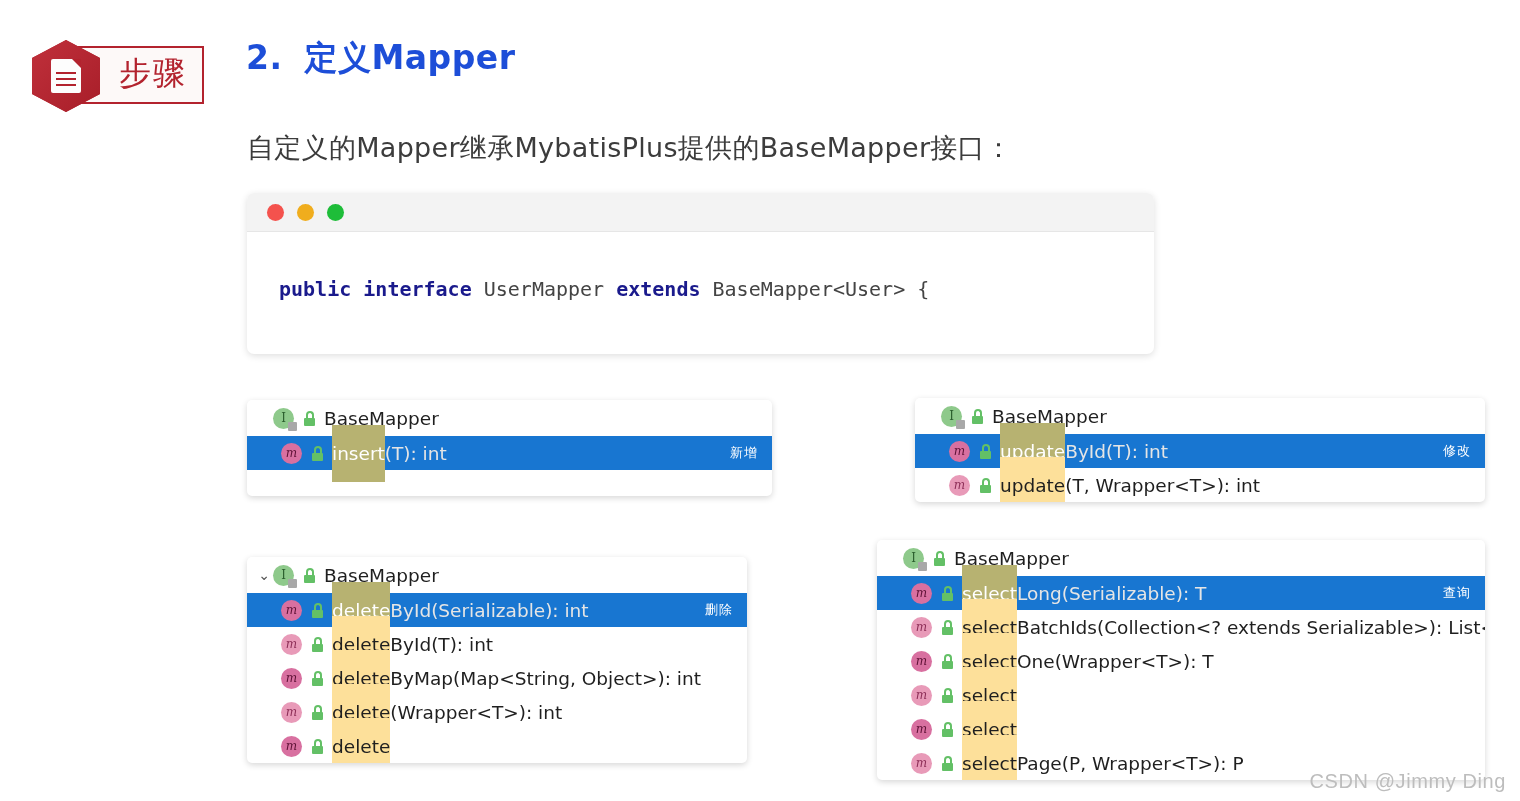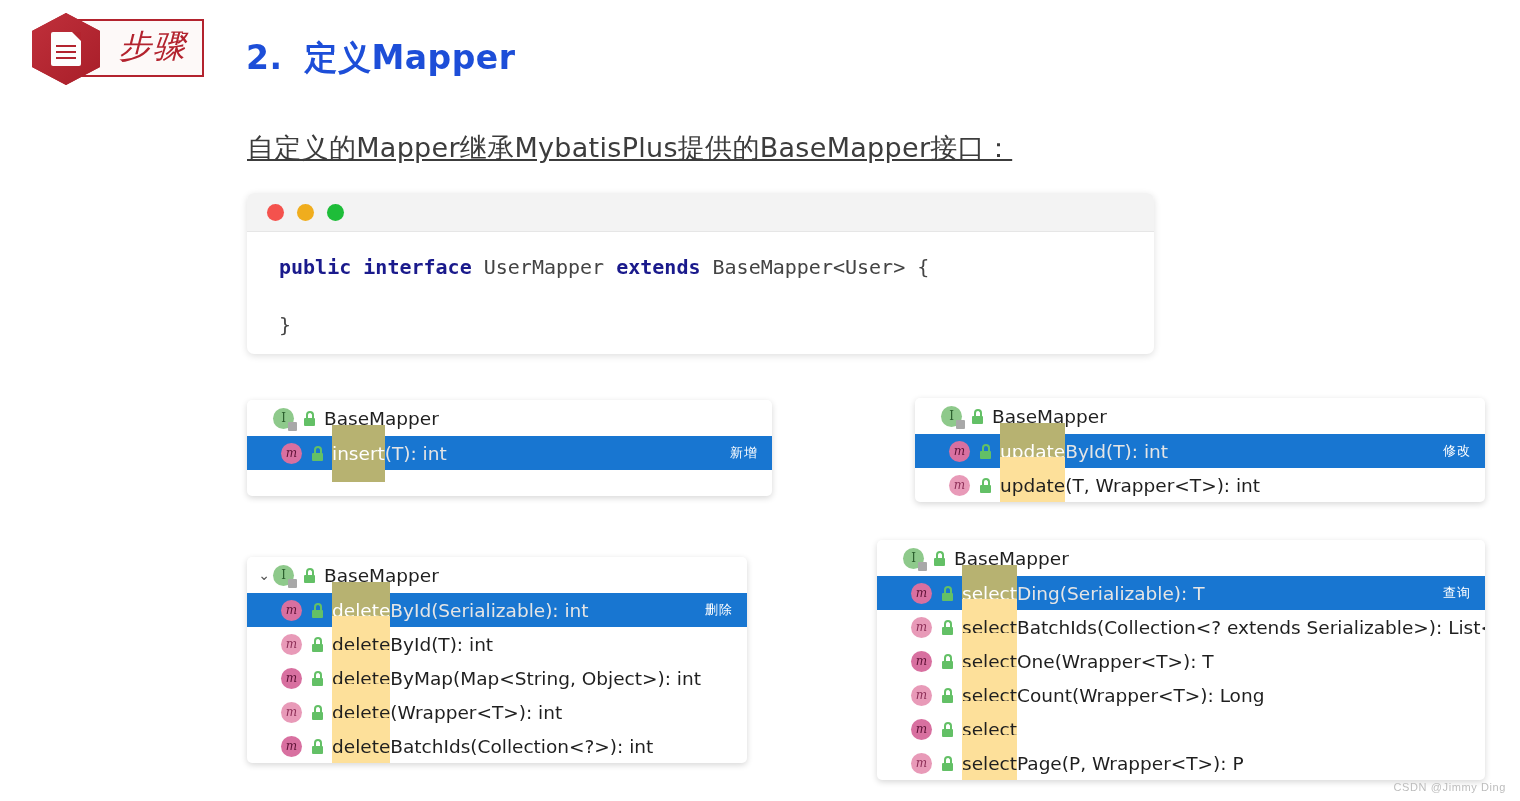--- a/index.html
+++ b/index.html
@@ -13,24 +13,23 @@
     position: relative;
     font-family: "Liberation Sans", "DejaVu Sans", sans-serif;
     overflow: hidden;
     color: #333;
   }
 
   
   .header-badge {
     position: absolute;
     left: 32px;
-    top: 13px;
+    top: 40px;
     width: 174px;
     height: 72px;
-    font-style: italic;
   }
   .badge-box {
     position: absolute;
     left: 42px;
     top: 6px;
     width: 130px;
     height: 58px;
     border: 2px solid #b3232e;
     background: #fdf9f8;
     box-sizing: border-box;
@@ -104,21 +103,20 @@
   
   .intro-text {
     position: absolute;
     left: 247px;
     top: 130px;
     font-size: 27px;
     color: #3c3c3c;
     letter-spacing: 0.3px;
     white-space: nowrap;
     font-family: "DejaVu Sans", sans-serif;
-    text-decoration: underline;
   }
 
   
   .code-window {
     position: absolute;
     left: 247px;
     top: 193px;
     width: 907px;
     height: 161px;
     background: #ffffff;
@@ -139,21 +137,21 @@
   .dot-red    { background: #f4524d; }
   .dot-yellow { background: #f0ad1d; }
   .dot-green  { background: #1ebd39; }
   .code-body {
     padding: 24px 32px 0 32px;
     font-family: "DejaVu Sans Mono", "Liberation Mono", monospace;
     font-size: 20px;
     color: #444;
     line-height: 1.1;
   }
-  .code-line { white-space: pre; height: 31px; }
+  .code-line { white-space: pre; height: 31px; margin-top: 22px; }
   .code-line.spacer { height: 27px; }
   .kw { color: #1a1a8c; font-weight: bold; }
 
   
   .ide-panel {
     position: absolute;
     background: #ffffff;
     border-radius: 5px;
     box-shadow: 0 2px 6px rgba(0,0,0,0.16);
     overflow: hidden;
@@ -253,21 +251,21 @@
     font-size: 13px;
     color: #ffffff;
     letter-spacing: 1px;
   }
 
   
   .watermark {
     position: absolute;
     right: 14px;
     bottom: 8px;
-    font-size: 11px;
+    font-size: 20px;
     color: #bdbdbd;
     letter-spacing: 0.6px;
     font-family: "Liberation Sans", sans-serif;
   }
 </style>
 </head>
 <body>
 
 <div class="header-badge">
   <div class="badge-box"></div>
@@ -374,36 +372,35 @@
       <span class="ic-method">m</span>
       <span class="ic-lock"></span>
       <span class="mname hl-amber">delete</span>
       <span class="">(Wrapper&lt;T&gt;): int</span>
     </div>
     <div class="ide-row">
       <span class="indent"></span>
       <span class="ic-method m-strong">m</span>
       <span class="ic-lock"></span>
       <span class="mname hl-amber">delete</span>
-      <span class="">BatchIds(Collection&lt;?&gt;): int</span>
     </div>
   </div>
 <div class="ide-panel panel-select">
     <div class="ide-row header-row">
       <span class="chevron"></span>
       <span class="ic-iface">I</span>
       <span class="ic-lock"></span>
       <span>BaseMapper</span>
     </div>
     <div class="ide-row selected">
       <span class="indent"></span>
       <span class="ic-method m-strong">m</span>
       <span class="ic-lock"></span>
       <span class="mname hl-olive">select</span>
-      <span class="rest-dim">Ding(Serializable): T</span>
+      <span class="rest-dim">Long(Serializable): T</span>
       <span class="cn-tag">查询</span>
     </div>
     <div class="ide-row">
       <span class="indent"></span>
       <span class="ic-method">m</span>
       <span class="ic-lock"></span>
       <span class="mname hl-amber">select</span>
       <span class="">BatchIds(Collection&lt;? extends Serializable&gt;): List&lt;T&gt;</span>
     </div>
     <div class="ide-row">
@@ -411,21 +408,20 @@
       <span class="ic-method m-strong">m</span>
       <span class="ic-lock"></span>
       <span class="mname hl-amber">select</span>
       <span class="">One(Wrapper&lt;T&gt;): T</span>
     </div>
     <div class="ide-row">
       <span class="indent"></span>
       <span class="ic-method">m</span>
       <span class="ic-lock"></span>
       <span class="mname hl-amber">select</span>
-      <span class="">Count(Wrapper&lt;T&gt;): Long</span>
     </div>
     <div class="ide-row">
       <span class="indent"></span>
       <span class="ic-method m-strong">m</span>
       <span class="ic-lock"></span>
       <span class="mname hl-amber">select</span>
     </div>
     <div class="ide-row">
       <span class="indent"></span>
       <span class="ic-method">m</span>

